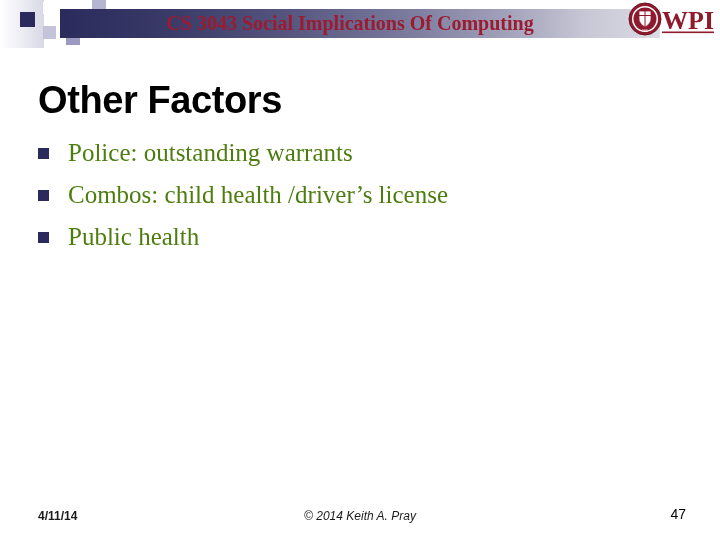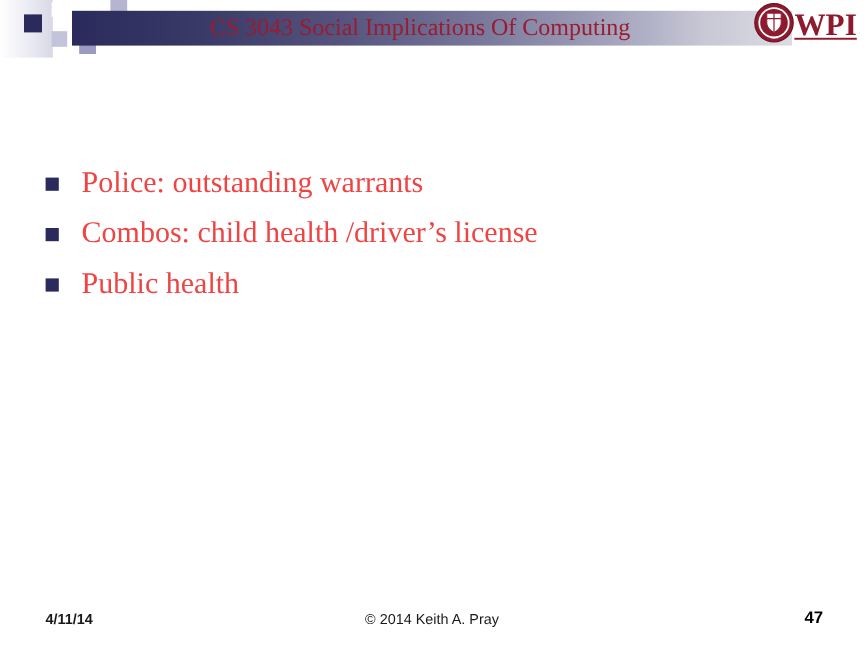--- a/index.html
+++ b/index.html
@@ -47,21 +47,21 @@
   }
   .banner-title {
     position: absolute;
     left: 60px;
     top: 9px;
     width: 580px;
     height: 29px;
     line-height: 28px;
     text-align: center;
     font-family: "Liberation Serif", serif;
-    font-weight: normal;
+    font-weight: bold;
     font-size: 20px;
     color: #9b1b30;
     letter-spacing: 0px;
     white-space: nowrap;
   }
 
   
   .deco { position: absolute; }
   .sq-a { left: 20px;  top: 12px;  width: 15px; height: 15px; background: #2a2a5c; }
   .sq-b { left: 43px;  top: 2px;   width: 12px; height: 12px; background: #ffffff; }
@@ -128,21 +128,21 @@
     top: 1px;
     width: 11px;
     height: 11px;
     background: rgba(160,160,190,0.55);
     z-index: -1;
   }
   .bullet-text {
     font-family: "Liberation Serif", serif;
     font-size: 25px;
     line-height: 34px;
-    color: #ef4444;
+    color: #4d7c0f;
     white-space: nowrap;
   }
 
   
   .footer-date {
     position: absolute;
     left: 38px;
     top: 509px;
     font-family: "Liberation Sans", sans-serif;
     font-size: 12px;
@@ -151,27 +151,28 @@
   }
   .footer-copyright {
     position: absolute;
     left: 0;
     top: 509px;
     width: 720px;
     text-align: center;
     font-family: "Liberation Sans", sans-serif;
     font-size: 12px;
     color: #1a1a1a;
+    font-style: italic;
   }
   .footer-pagenum {
     position: absolute;
     right: 34px;
     top: 506px;
     font-family: "Liberation Sans", sans-serif;
-    font-weight: bold;
+    font-weight: normal;
     font-size: 14px;
     color: #000000;
   }
 </style>
 </head>
 <body>
 
 <div class="slide">
 
   <div class="header">
@@ -205,20 +206,21 @@
           <path d="M11 13.5 h12" stroke="#8e1a2e" stroke-width="1"></path>
           <text x="17" y="30.4" font-family="Liberation Serif, serif" font-size="3.2" fill="#ffffff" text-anchor="middle">1865</text>
         </g>
 
         <text x="34" y="27" font-family="Liberation Serif, serif" font-weight="bold" font-size="26" fill="#8e1a2e">WPI</text>
         <rect x="34" y="29.5" width="52" height="1.6" fill="#8e1a2e"></rect>
       </svg>
     </div>
   </div>
 
+  <div class="slide-title">Other Factors</div>
 
   <div class="bullets">
 
     <div class="bullet-row">
       <span class="bullet-marker"></span>
       <span class="bullet-text">Police: outstanding warrants</span>
     </div>
 
     <div class="bullet-row">
       <span class="bullet-marker"></span>

